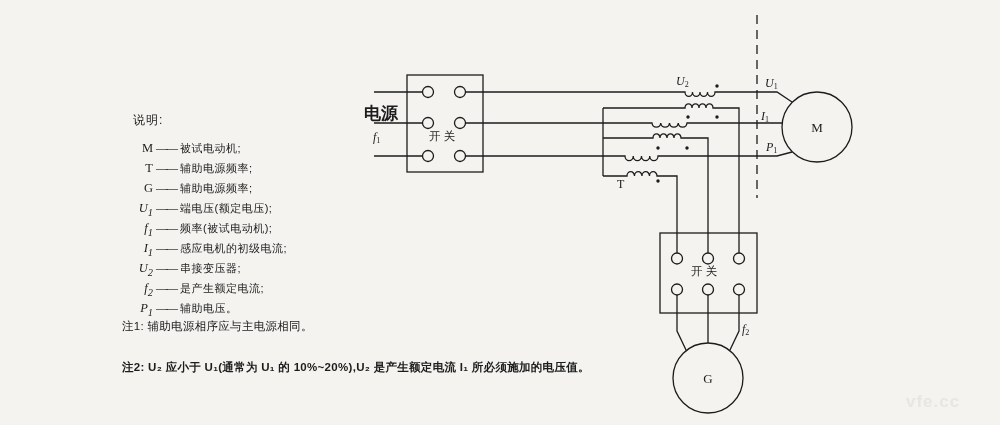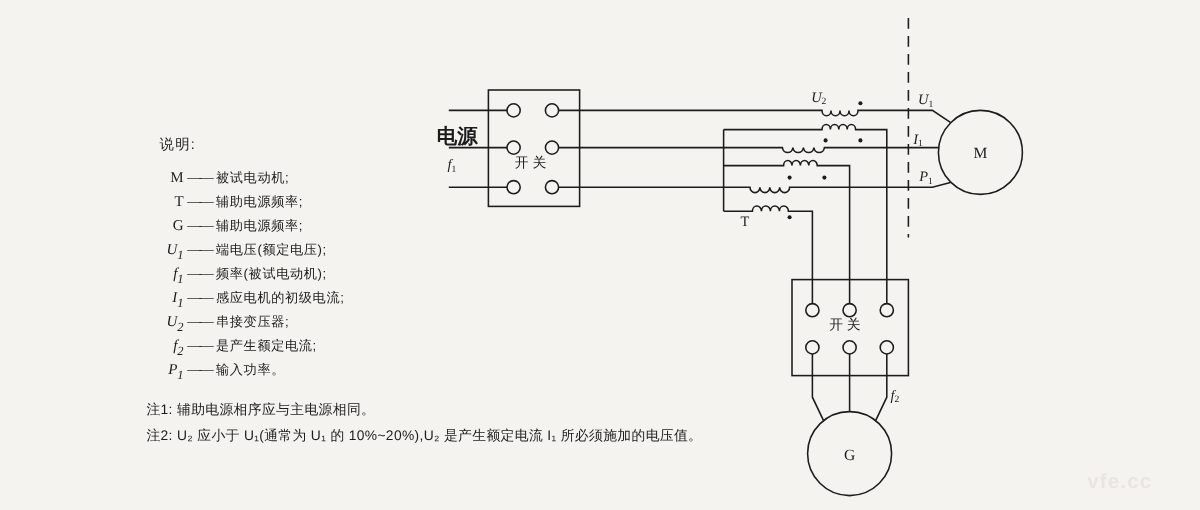--- a/index.html
+++ b/index.html
@@ -13,21 +13,21 @@
   .cjk{font-family:"Liberation Sans","DejaVu Sans",sans-serif;}
   .sym-it{font-style:italic;font-family:"Liberation Serif","DejaVu Serif",serif;}
   .sym-up{font-style:normal;font-family:"Liberation Serif","DejaVu Serif",serif;}
   .lbl sub{font-size:8px;line-height:0;vertical-align:-2px;font-style:normal;}
   
   .legend-title{left:133px;top:114px;font-size:12px;letter-spacing:1px;text-align:center;}
   .legend-row{position:absolute;left:116px;display:flex;align-items:flex-start;font-size:12px;}
   .l-sym{display:inline-block;width:37px;text-align:right;font-size:12.5px;}
   .l-dash{display:inline-block;margin:0 4px 0 3px;letter-spacing:-2px;font-size:12px;}
   .l-desc{font-size:11px;letter-spacing:0.5px;}
-  .note{position:absolute;left:122px;font-size:11.5px;letter-spacing:0.3px;margin-top:15px;}
+  .note{position:absolute;left:122px;font-size:11.5px;letter-spacing:0.3px;}
   
   .c-lbl{font-size:12px;}
   .machine-lbl{font-size:13px;width:22px;text-align:center;}
   .watermark{
     left:906px;top:393px;font-size:17px;font-weight:bold;
     font-family:"Liberation Sans","DejaVu Sans",sans-serif;
     color:#e9e5e1;letter-spacing:1px;
   }
 </style>
 </head>
@@ -148,25 +148,25 @@
     <span class="l-desc cjk">串接变压器;</span>
   </div>
   <div class="legend-row" style="top:281px;">
     <span class="l-sym sym-it"><span>f</span><sub>2</sub></span>
     <span class="l-dash">——</span>
     <span class="l-desc cjk">是产生额定电流;</span>
   </div>
   <div class="legend-row" style="top:301px;">
     <span class="l-sym sym-it"><span>P</span><sub>1</sub></span>
     <span class="l-dash">——</span>
-    <span class="l-desc cjk">输入功率。</span>
+    <span class="l-desc cjk">辅助电压。</span>
   </div>
 
   <div class="note cjk" style="top:319px;">注1: 辅助电源相序应与主电源相同。</div>
-  <div class="note cjk" style="top:341px;">注2: U₂ 应小于 U₁(通常为 U₁ 的 10%~20%),U₂ 是产生额定电流 I₁ 所必须施加的电压值。</div>
+  <div class="note cjk" style="top:360px;font-weight:bold;">注2: U₂ 应小于 U₁(通常为 U₁ 的 10%~20%),U₂ 是产生额定电流 I₁ 所必须施加的电压值。</div>
 
   <div class="lbl cjk" style="left:364px;top:105px;font-size:17px;font-weight:bold;">电源</div>
   <div class="lbl sym-it c-lbl" style="left:373px;top:131px;"><span>f</span><sub>1</sub></div>
   <div class="lbl cjk" style="left:429px;top:131px;font-size:11.5px;">开 关</div>
 
   <div class="lbl sym-it c-lbl" style="left:676px;top:75px;"><span>U</span><sub>2</sub></div>
   <div class="lbl sym-up" style="left:617px;top:178px;font-size:12px;">T</div>
 
   <div class="lbl sym-it c-lbl" style="left:765px;top:77px;"><span>U</span><sub>1</sub></div>
   <div class="lbl sym-it c-lbl" style="left:761px;top:110px;"><span>I</span><sub>1</sub></div>

